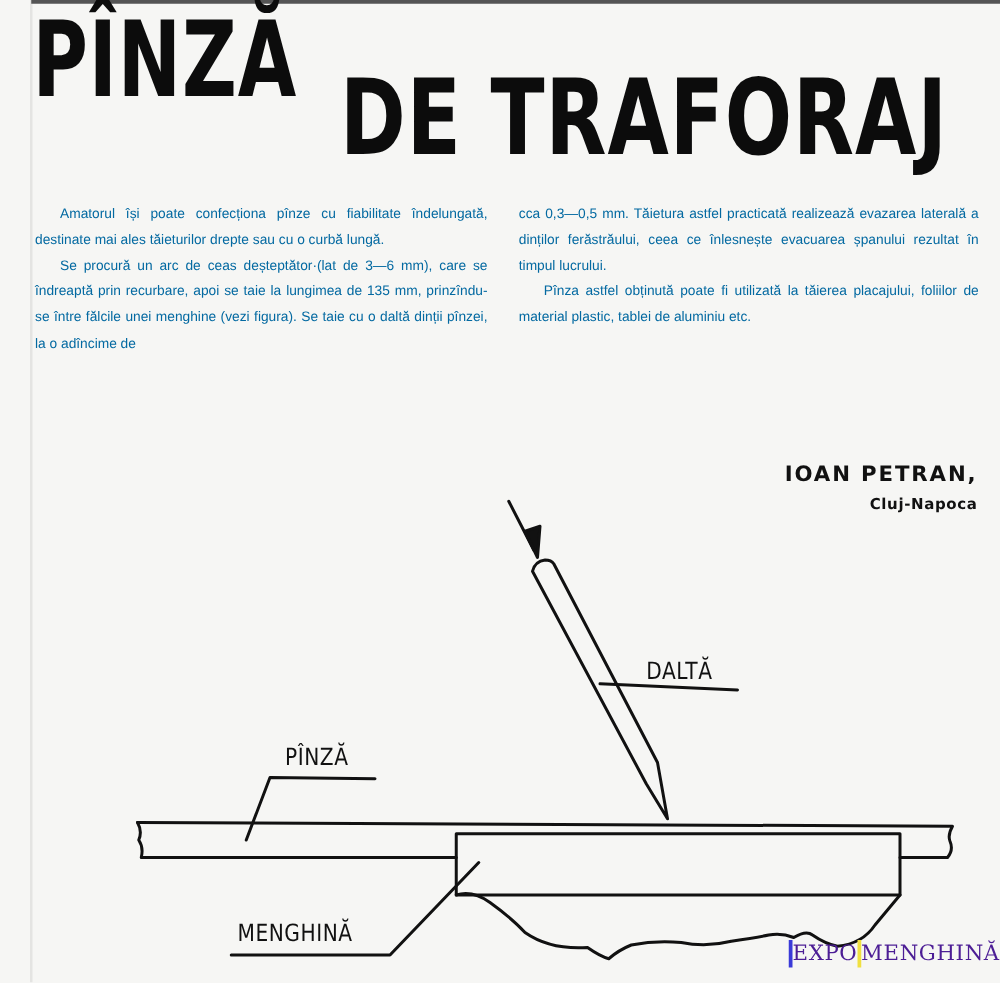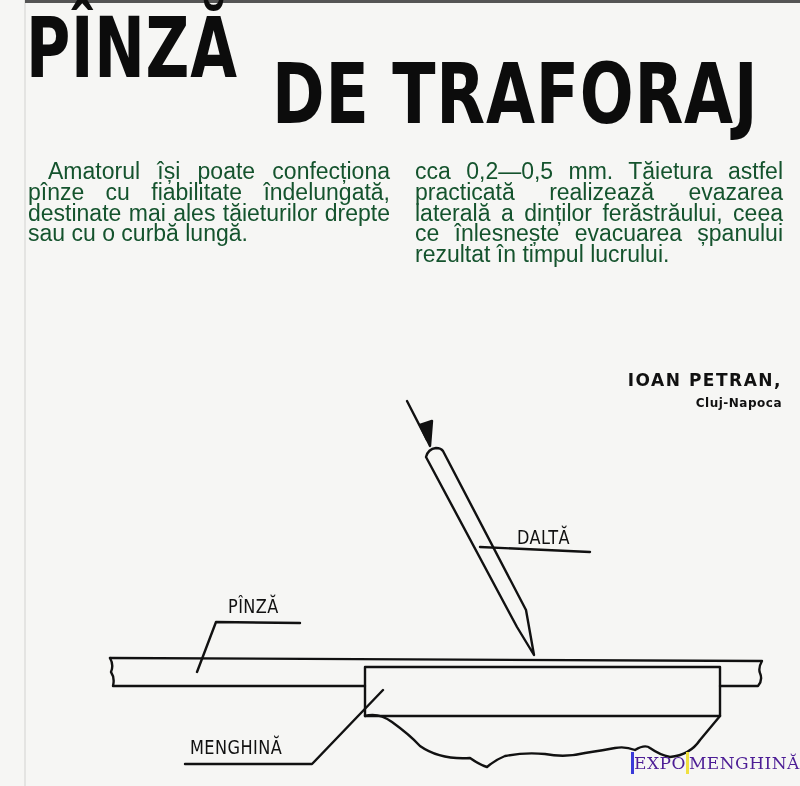--- a/index.html
+++ b/index.html
@@ -51,24 +51,24 @@
       left: 272px;
       top: 52px;
       font-size: 84px;
       transform: scaleX(0.755);
       line-height: 1;
     }
     .column {
       position: absolute;
       top: 161px;
       width: 362px;
-      font-size: 23px;
+      font-size: 11px;
       line-height: 20.8px;
       text-align: justify;
-      color: #14532d;
+      color: #0369a1;
     }
     .col-left { left: 28px; }
     .col-right { left: 415px; width: 368px; }
     .para {
       margin: 0;
       text-indent: 20px;
     }
     .signature {
       position: absolute;
       right: 18px;
@@ -127,24 +127,26 @@
 <body>
 
 <div class="left-rule"></div>
 <div class="top-rule"></div>
 
 <div class="title title-1">PÎNZĂ</div>
 <div class="title title-2">DE TRAFORAJ</div>
 
 <div class="column col-left">
   <p class="para">Amatorul își poate confecționa pînze cu fiabilitate îndelungată, destinate mai ales tăieturilor drepte sau cu o curbă lungă.</p>
+  <p class="para">Se procură un arc de ceas deșteptător·(lat de 3—6 mm), care se îndreaptă prin recurbare, apoi se taie la lungimea de 135 mm, prinzîndu-se între fălcile unei menghine (vezi figura). Se taie cu o daltă dinții pînzei, la o adîncime de</p>
 </div>
 
 <div class="column col-right">
-  <p class="para" style="text-indent:0">cca 0,2—0,5 mm. Tăietura astfel practicată realizează evazarea laterală a dinților ferăstrăului, ceea ce înlesnește evacuarea șpanului rezultat în timpul lucrului.</p>
+  <p class="para" style="text-indent:0">cca 0,3—0,5 mm. Tăietura astfel practicată realizează evazarea laterală a dinților ferăstrăului, ceea ce înlesnește evacuarea șpanului rezultat în timpul lucrului.</p>
+  <p class="para">Pînza astfel obținută poate fi utilizată la tăierea placajului, foliilor de material plastic, tablei de aluminiu etc.</p>
 </div>
 
 <div class="signature sig-name">IOAN PETRAN,</div>
 <div class="signature sig-city">Cluj-Napoca</div>
 
 <svg class="diagram" viewBox="0 0 800 786" xmlns="http://www.w3.org/2000/svg">
   <g fill="none" stroke="#111" stroke-width="2.4" stroke-linejoin="round" stroke-linecap="round">
 
     <g>
       <line x1="407" y1="401" x2="427" y2="440"></line>

